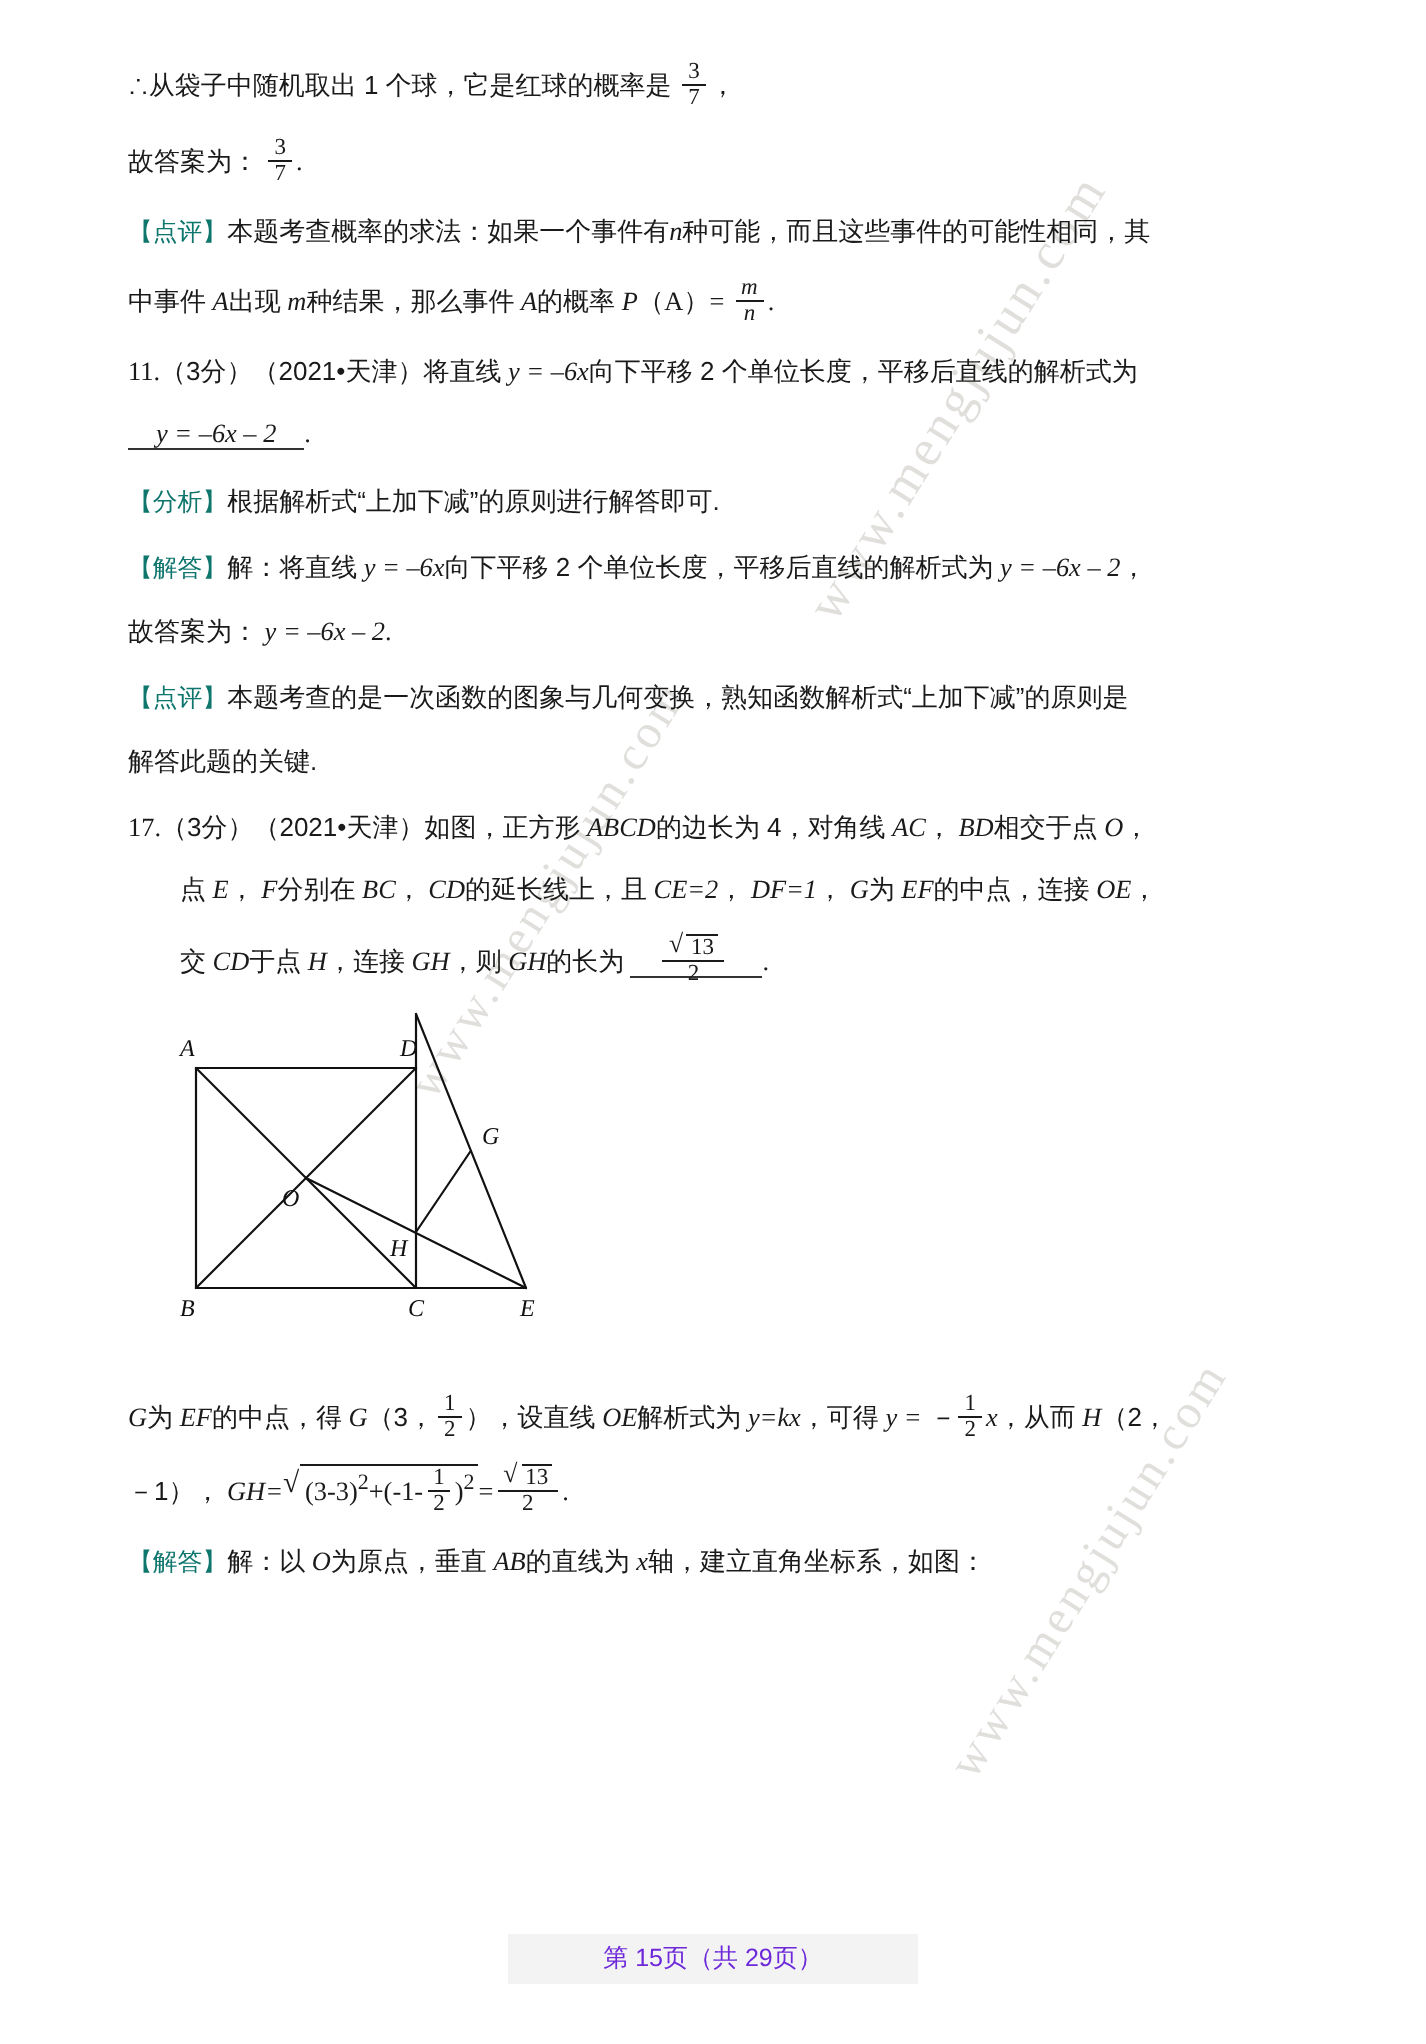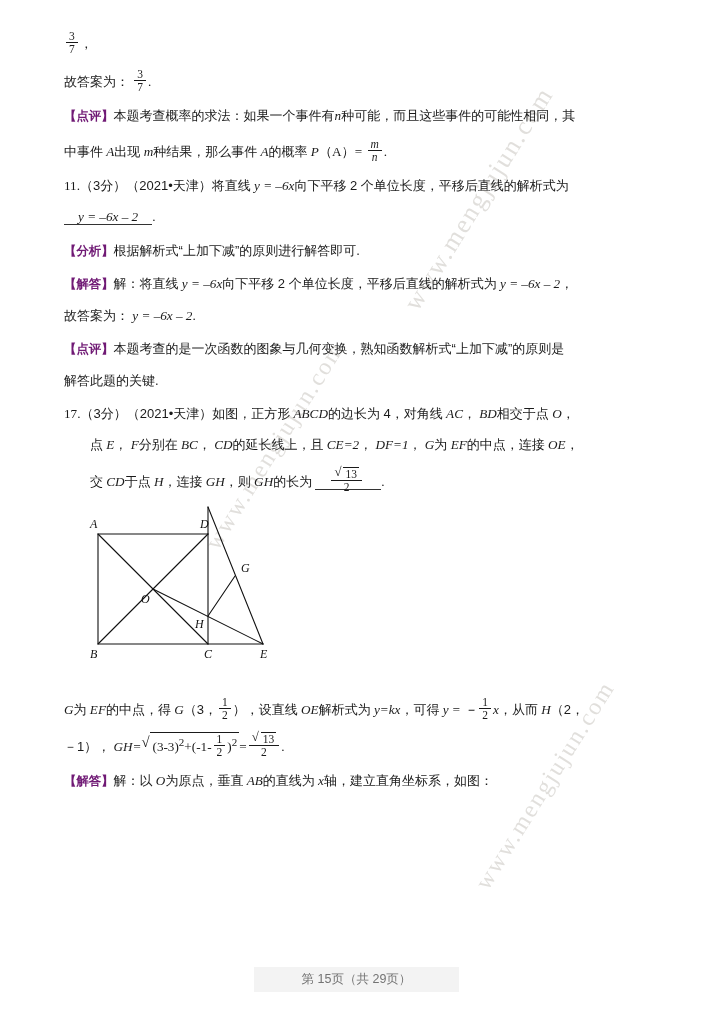--- a/index.html
+++ b/index.html
@@ -43,22 +43,22 @@
   .line {
     font-size: 13.2px;
     line-height: 1.55;
     margin: 0 0 13px 0;
     position: relative;
   }
   .line.tight { margin-bottom: 11px; }
   .indent { padding-left: 26px; }
 
   .tag {
-    color: #701a75;
-    font-weight: bold;
+    color: #0f766e;
+    font-weight: normal;
     font-family: "Liberation Sans", sans-serif;
     font-size: 12.4px;
   }
 
   .zh { font-family: "Liberation Sans", sans-serif; font-size: 13px; }
 
   
   i.v { font-family: "Liberation Serif", serif; font-style: italic; }
   .mi { font-style: italic; font-family: "Liberation Serif", serif; }
 
@@ -103,35 +103,36 @@
     left: 0; right: 0; bottom: 30px;
     text-align: center;
     z-index: 10;
   }
   .footer .band {
     display: inline-block;
     background: #f3f3f3;
     padding: 4px 48px;
     font-family: "Liberation Sans", sans-serif;
     font-size: 12.5px;
-    color: #737373;
+    color: #6d28d9;
   }
 </style>
 </head>
 <body>
 
 <div class="watermark-layer">
   <div class="wm wm-a">www.mengjujun.com</div>
   <div class="wm wm-b">www.mengjujun.com</div>
   <div class="wm wm-c">www.mengjujun.com</div>
 </div>
 
 <div class="page">
 
   <p class="line">
+    <span class="zh">∴从袋子中随机取出 1 个球，它是红球的概率是</span>
     <span class="frac">
       <span class="num">3</span>
       <span class="den">7</span>
     </span><span class="zh">，</span>
   </p>
 
   <p class="line">
     <span class="zh">故答案为：</span>
     <span class="frac">
       <span class="num">3</span>

